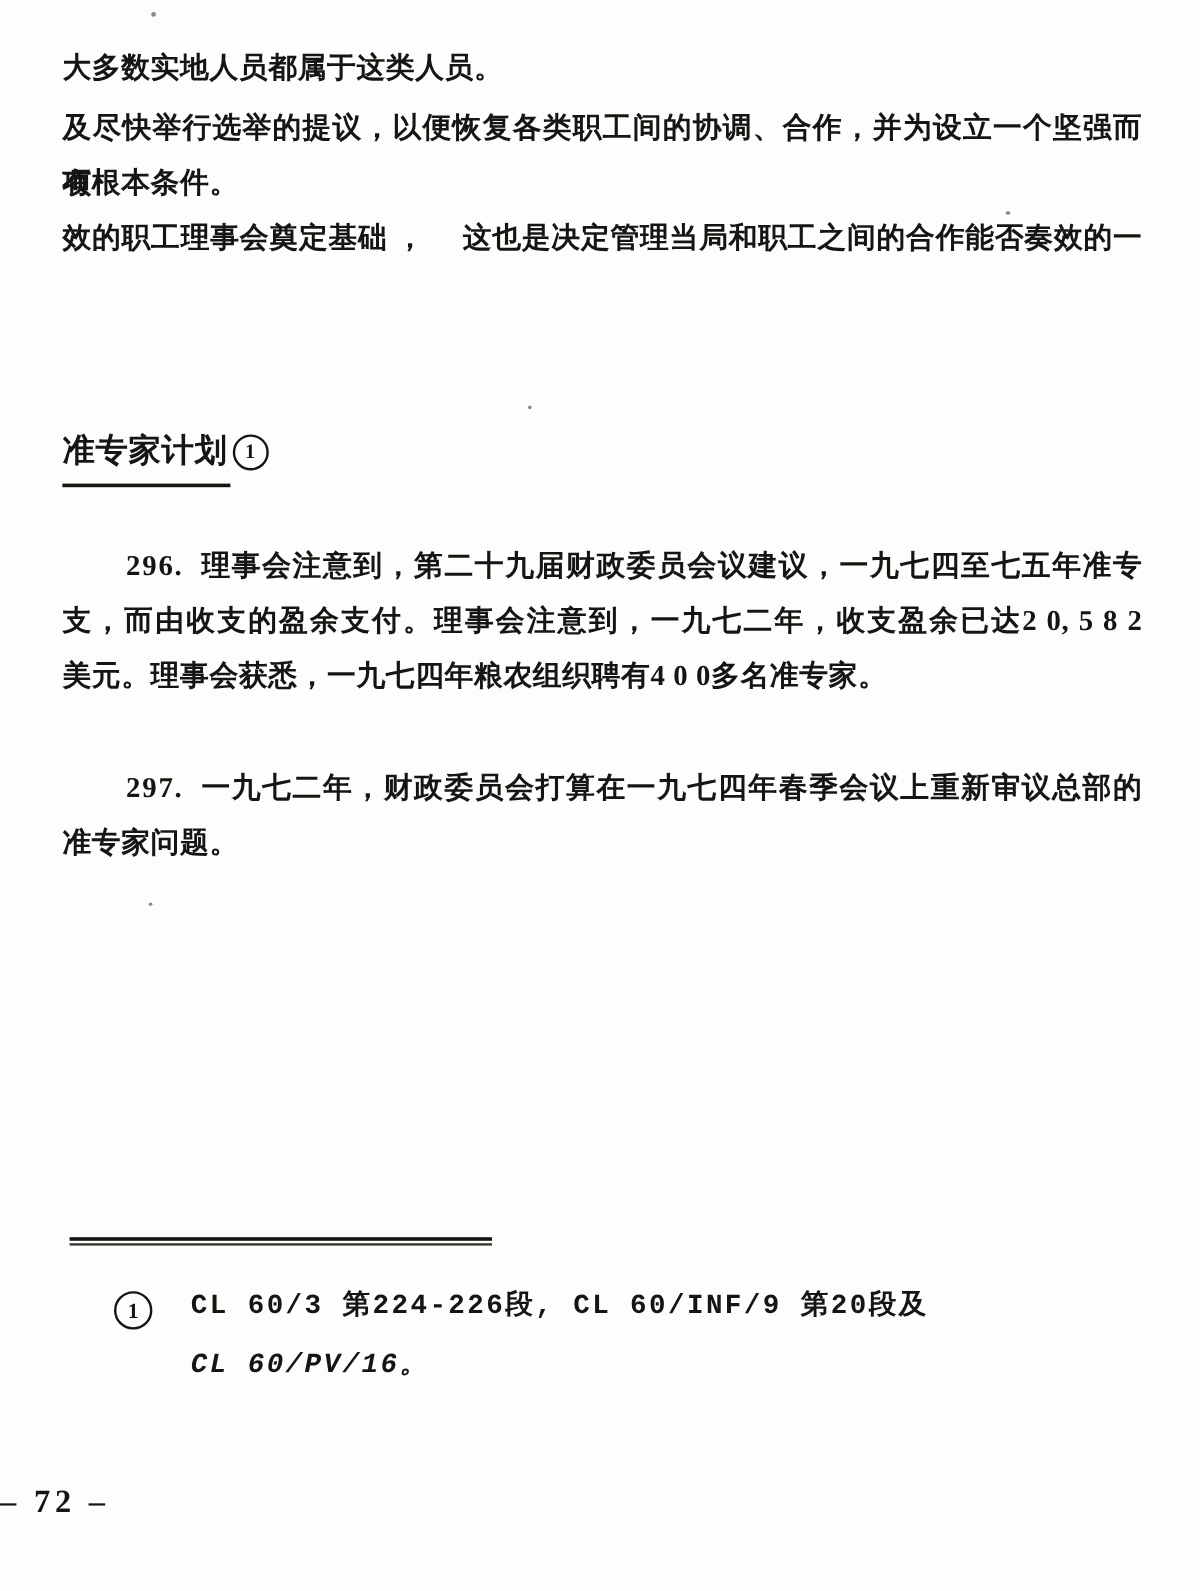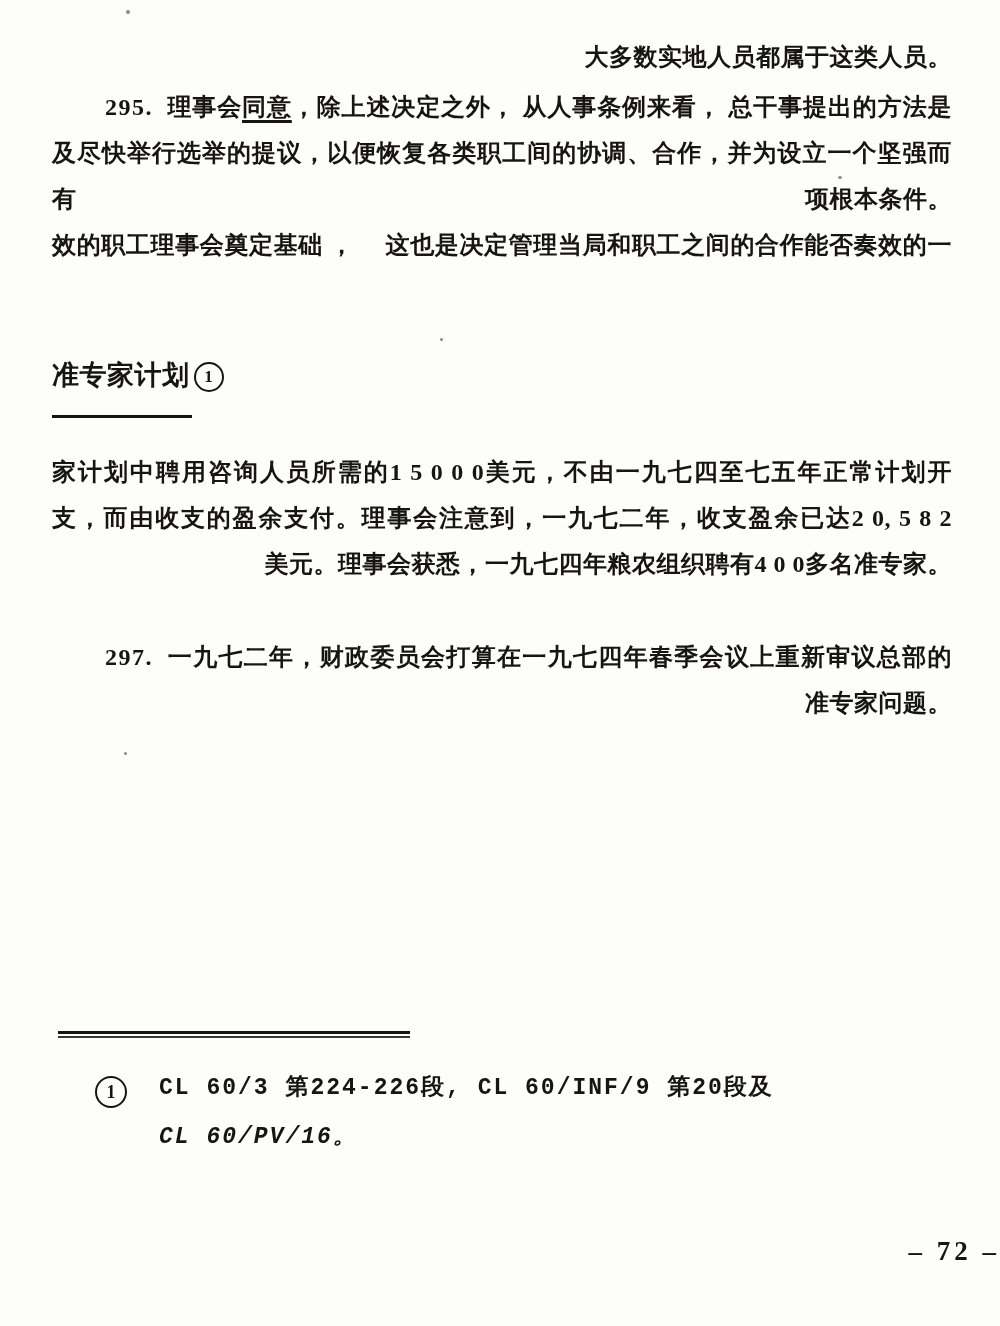--- a/index.html
+++ b/index.html
@@ -16,39 +16,39 @@
   }
   .block {
     position: absolute;
     left: 52px;
     width: 900px;
     font-size: 24px;
     line-height: 46px;
     letter-spacing: 0.5px;
     text-align: left;
   }
-  .line { display: block; height: 46px; white-space: nowrap; text-align: right; }
+  .line { display: block; height: 46px; white-space: nowrap; }
   .line.j {
     white-space: normal;
     text-align: justify;
     text-align-last: justify;
     text-justify: inter-character;
   }
   .indent { text-indent: 53px; }
   .pnum { letter-spacing: 1.5px; margin-right: 14px; }
   .u {
     text-decoration: underline;
     text-decoration-thickness: 2.5px;
     text-underline-offset: 5px;
   }
   .heading { font-size: 27px; }
   .hwrap {
     display: inline-block;
     border-bottom: 3px solid #171513;
-    padding: 0 2px 17px 0;
+    padding: 0 2px 5px 0;
   }
   .circ {
     display: inline-flex;
     align-items: center;
     justify-content: center;
     width: 26px; height: 26px;
     border: 2px solid #171513;
     border-radius: 50%;
     font-size: 17px;
     line-height: 1;
@@ -86,53 +86,52 @@
     margin-right: 32px;
     transform: translateY(4px);
     letter-spacing: 0;
     font-family: "Liberation Serif", serif;
   }
   .fline2 { padding-left: 64px; font-style: italic; }
   .pageno {
     position: absolute;
     left: 0; top: 1236px;
     width: 100%;
-    text-align: right;
+    text-align: left;
     font-size: 27px;
     letter-spacing: 4px;
     font-weight: bold;
   }
   .speck {
     position: absolute;
     background: #8d8a84;
     border-radius: 50%;
   }
 </style>
 </head>
 <body>
 
 <div class="page">
 
   <div class="block" style="top:34px">
     <span class="line">大多数实地人员都属于这类人员。</span>
   </div>
 
   <div class="block" style="top:84px">
-    <div class="line j indent"><span class="pnum">295.</span><span>理事会</span><span class="u">同意</span><span>，除上述决定之外， 从人事条例来看， 总干事提出的方法是</span></div>
     <div class="line j">及尽快举行选举的提议，以便恢复各类职工间的协调、合作，并为设立一个坚强而有</div>
     <div class="line">项根本条件。</div>
     <div class="line j">效的职工理事会奠定基础 ，　 这也是决定管理当局和职工之间的合作能否奏效的一</div>
   </div>
 
   <div class="block heading" style="top:352px">
     <span class="hwrap"><span>准专家计划</span></span><span class="circ">1</span>
   </div>
 
   <div class="block" style="top:449px">
-    <div class="line j">家计划中聘用咨询人员所需的1 5 0 0 0美元，不由一九七四至七五年正常计划开</div>
+    <div class="line j indent"><span class="pnum">296.</span><span>理事会注意到，第二十九届财政委员会议建议，一九七四至七五年准专</span></div>
     <div class="line j">支，而由收支的盈余支付。理事会注意到，一九七二年，收支盈余已达2 0, 5 8 2</div>
     <div class="line">美元。理事会获悉，一九七四年粮农组织聘有4 0 0多名准专家。</div>
   </div>
 
   <div class="block" style="top:634px">
     <div class="line j indent"><span class="pnum">297.</span><span>一九七二年，财政委员会打算在一九七四年春季会议上重新审议总部的</span></div>
     <div class="line">准专家问题。</div>
   </div>
 
   <div class="rule"></div>

